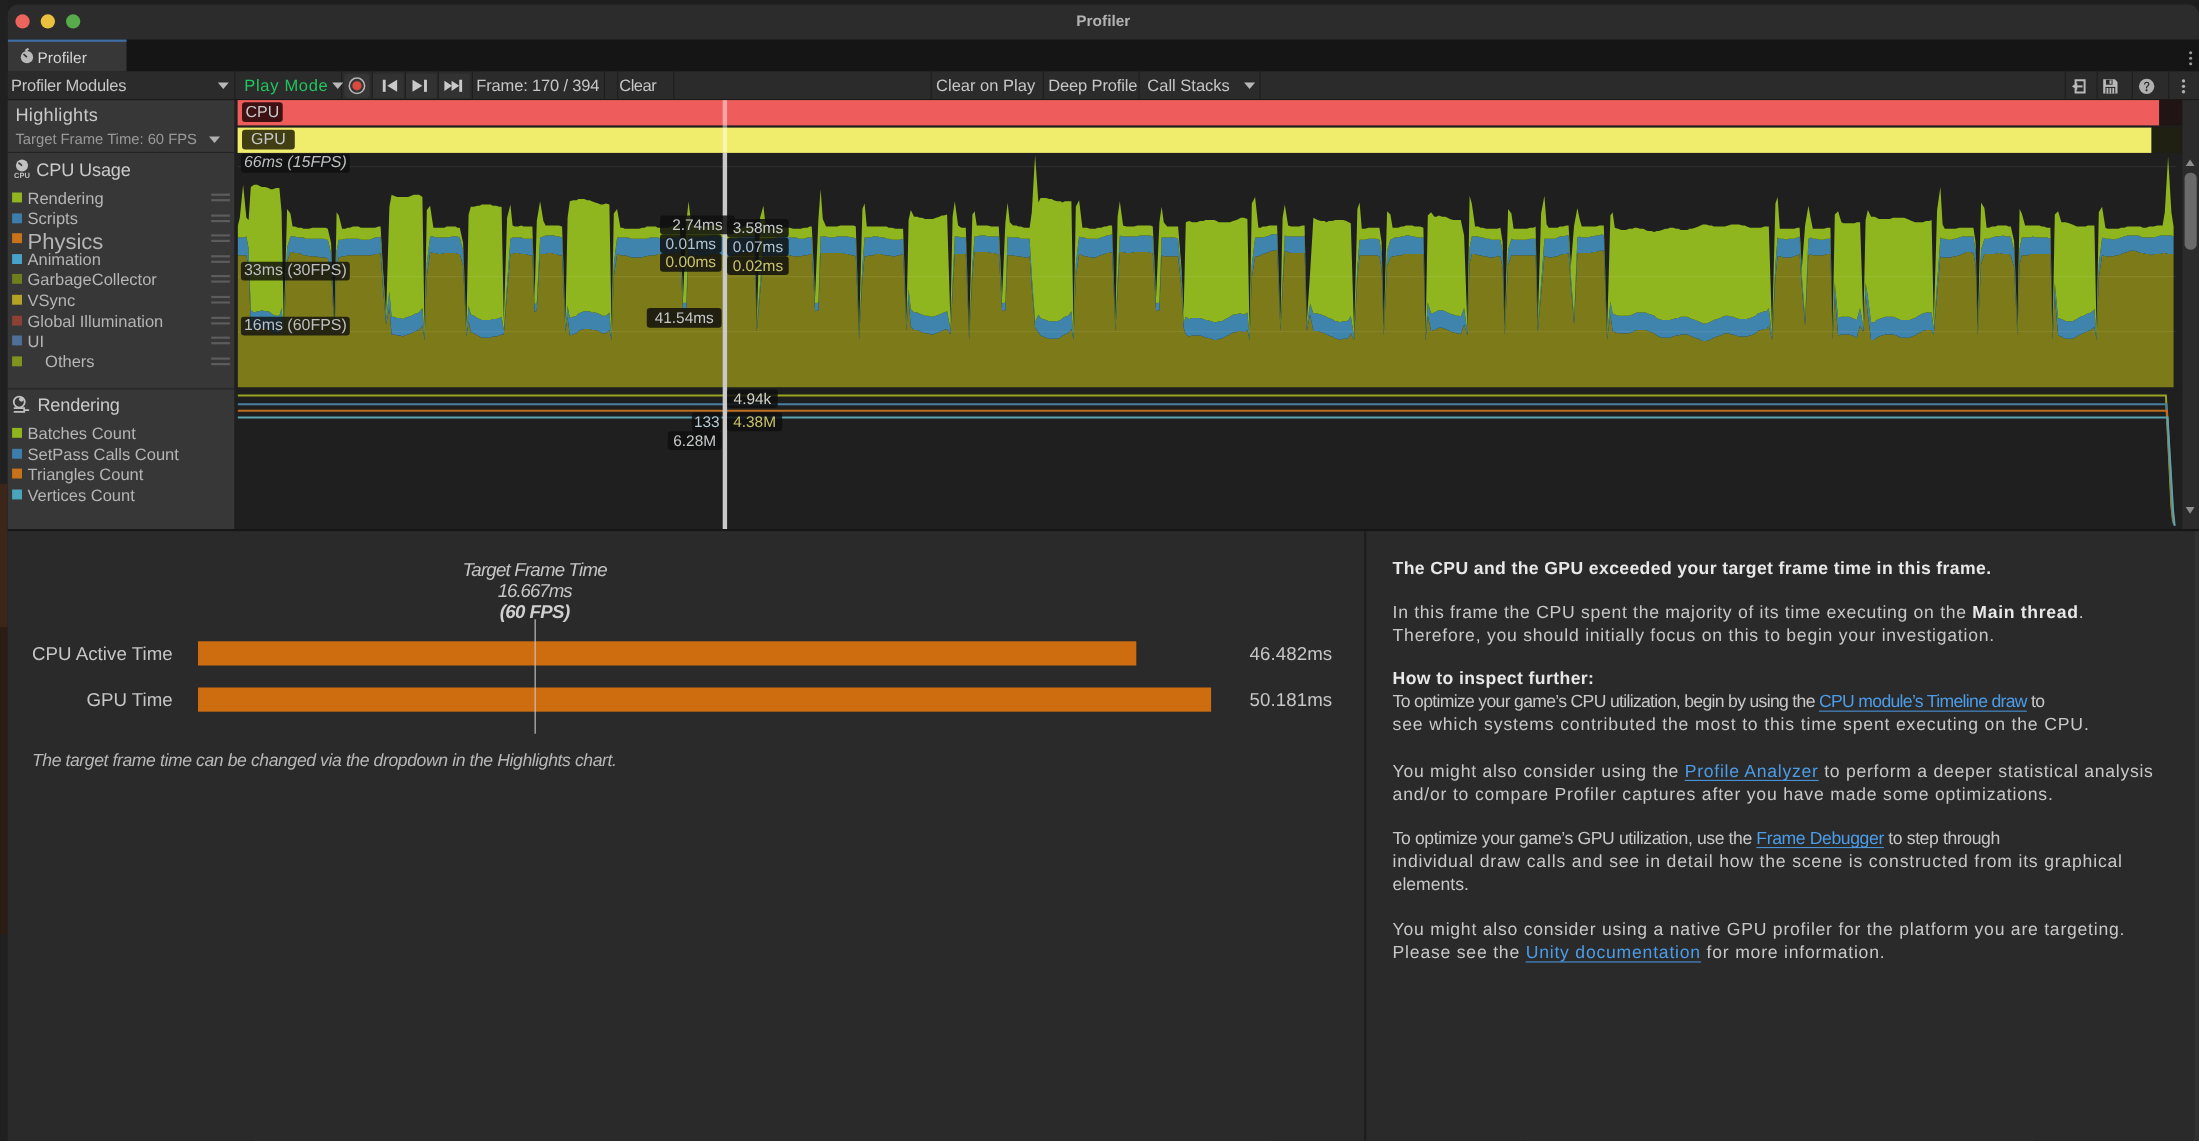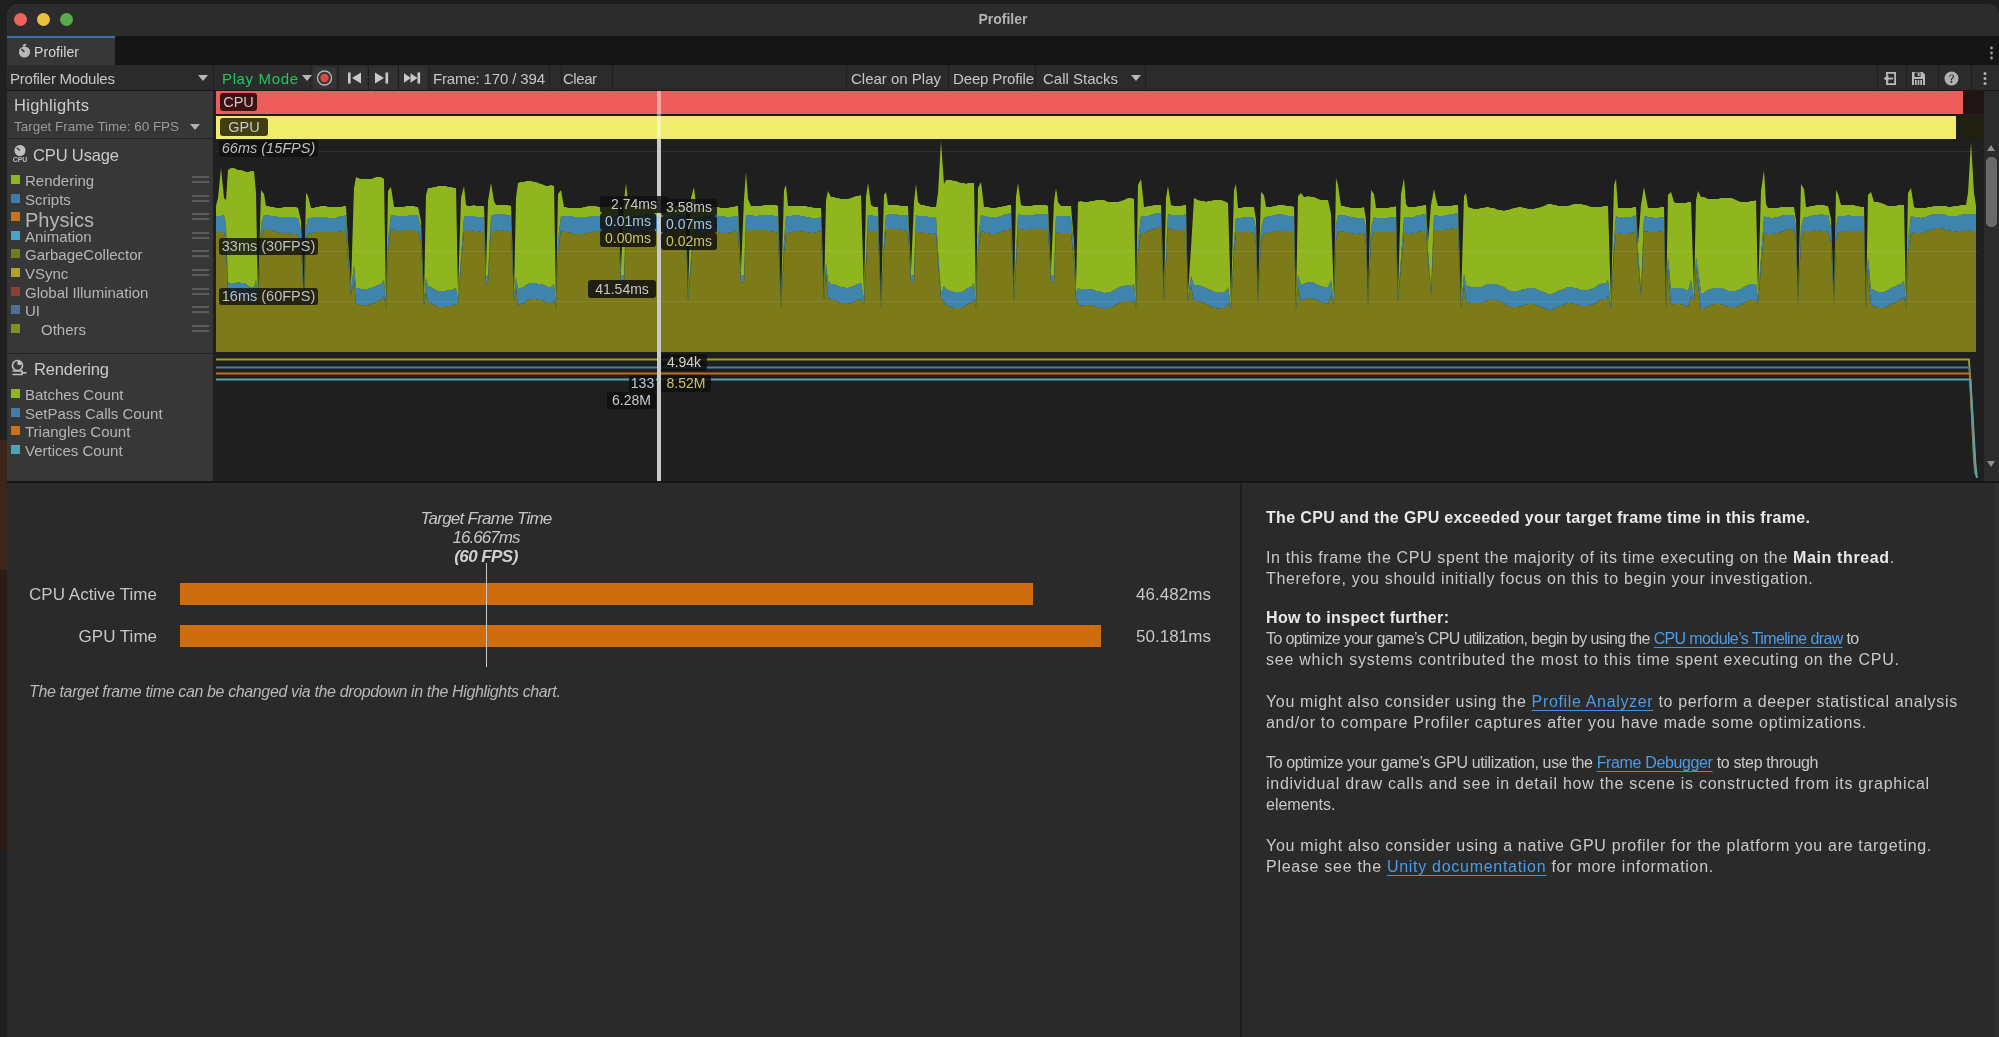--- a/index.html
+++ b/index.html
@@ -195,21 +195,21 @@
 <div style="position:absolute;left:219px;top:238px;width:99px;height:17px;background:rgba(15,15,15,0.8);border-radius:3px;color:#bdbfc1;font-size:14.5px;line-height:17px;text-align:center;white-space:nowrap;">33ms (30FPS)</div>
 <div style="position:absolute;left:219px;top:288px;width:99px;height:17px;background:rgba(15,15,15,0.8);border-radius:3px;color:#bdbfc1;font-size:14.5px;line-height:17px;text-align:center;white-space:nowrap;">16ms (60FPS)</div>
 <div style="position:absolute;left:600px;top:196px;width:68px;height:17px;background:rgba(15,15,15,0.85);border-radius:3px;color:#c6c8ca;font-size:14px;line-height:17px;text-align:center;white-space:nowrap;">2.74ms</div>
 <div style="position:absolute;left:600px;top:213px;width:56px;height:17px;background:rgba(15,15,15,0.85);border-radius:3px;color:#aec3d2;font-size:14px;line-height:17px;text-align:center;white-space:nowrap;">0.01ms</div>
 <div style="position:absolute;left:600px;top:230px;width:56px;height:17px;background:rgba(15,15,15,0.85);border-radius:3px;color:#cbc36b;font-size:14px;line-height:17px;text-align:center;white-space:nowrap;">0.00ms</div>
 <div style="position:absolute;left:588px;top:280px;width:68px;height:18px;background:rgba(15,15,15,0.85);border-radius:3px;color:#c6c8ca;font-size:14px;line-height:18px;text-align:center;white-space:nowrap;">41.54ms</div>
 <div style="position:absolute;left:661px;top:199px;width:56px;height:17px;background:rgba(15,15,15,0.85);border-radius:3px;color:#c6c8ca;font-size:14px;line-height:17px;text-align:center;white-space:nowrap;">3.58ms</div>
 <div style="position:absolute;left:661px;top:216px;width:56px;height:17px;background:rgba(15,15,15,0.85);border-radius:3px;color:#aec3d2;font-size:14px;line-height:17px;text-align:center;white-space:nowrap;">0.07ms</div>
 <div style="position:absolute;left:661px;top:233px;width:56px;height:17px;background:rgba(15,15,15,0.85);border-radius:3px;color:#cbc36b;font-size:14px;line-height:17px;text-align:center;white-space:nowrap;">0.02ms</div>
 <div style="position:absolute;left:661px;top:354px;width:46px;height:17px;background:rgba(15,15,15,0.85);border-radius:3px;color:#d2d3c9;font-size:14px;line-height:17px;text-align:center;white-space:nowrap;">4.94k</div>
-<div style="position:absolute;left:661px;top:375px;width:50px;height:17px;background:rgba(15,15,15,0.85);border-radius:3px;color:#cbc36b;font-size:14px;line-height:17px;text-align:center;white-space:nowrap;">8.52M</div>
+<div style="position:absolute;left:661px;top:375px;width:50px;height:17px;background:rgba(15,15,15,0.85);border-radius:3px;color:#cbc36b;font-size:14px;line-height:17px;text-align:center;white-space:nowrap;">4.38M</div>
 <div style="position:absolute;left:629px;top:375px;width:27px;height:17px;background:rgba(15,15,15,0.85);border-radius:3px;color:#b4cbd8;font-size:14px;line-height:17px;text-align:center;white-space:nowrap;">133</div>
 <div style="position:absolute;left:607px;top:392px;width:49px;height:17px;background:rgba(15,15,15,0.85);border-radius:3px;color:#c6c8ca;font-size:14px;line-height:17px;text-align:center;white-space:nowrap;">6.28M</div>
 <div class="abs" style="left:1984px;top:91px;width:15px;height:390px;background:#2b2b2b"></div>
 <div class="abs" style="left:1987px;top:145px;width:0;height:0;border-left:4.5px solid transparent;border-right:4.5px solid transparent;border-bottom:6px solid #8e8e8e"></div>
 <div class="abs" style="left:1986px;top:157px;width:11px;height:70px;background:#6a6a6a;border-radius:5px"></div>
 <div class="abs" style="left:1987px;top:461px;width:0;height:0;border-left:4.5px solid transparent;border-right:4.5px solid transparent;border-top:6px solid #8e8e8e"></div>
 <div class="abs" style="left:7px;top:481px;width:1992px;height:2px;background:#161616"></div>
 <div class="abs" style="left:7px;top:483px;width:1992px;height:554px;background:#2a2a2a"></div>
 <div class="abs" style="left:1240px;top:483px;width:2px;height:554px;background:#1d1d1d"></div>
 <div style="position:absolute;left:86px;width:800px;text-align:center;top:509px;font-size:17px;color:#c6c6c6;font-style:italic;letter-spacing:-0.74px;white-space:nowrap;">Target Frame Time</div>

